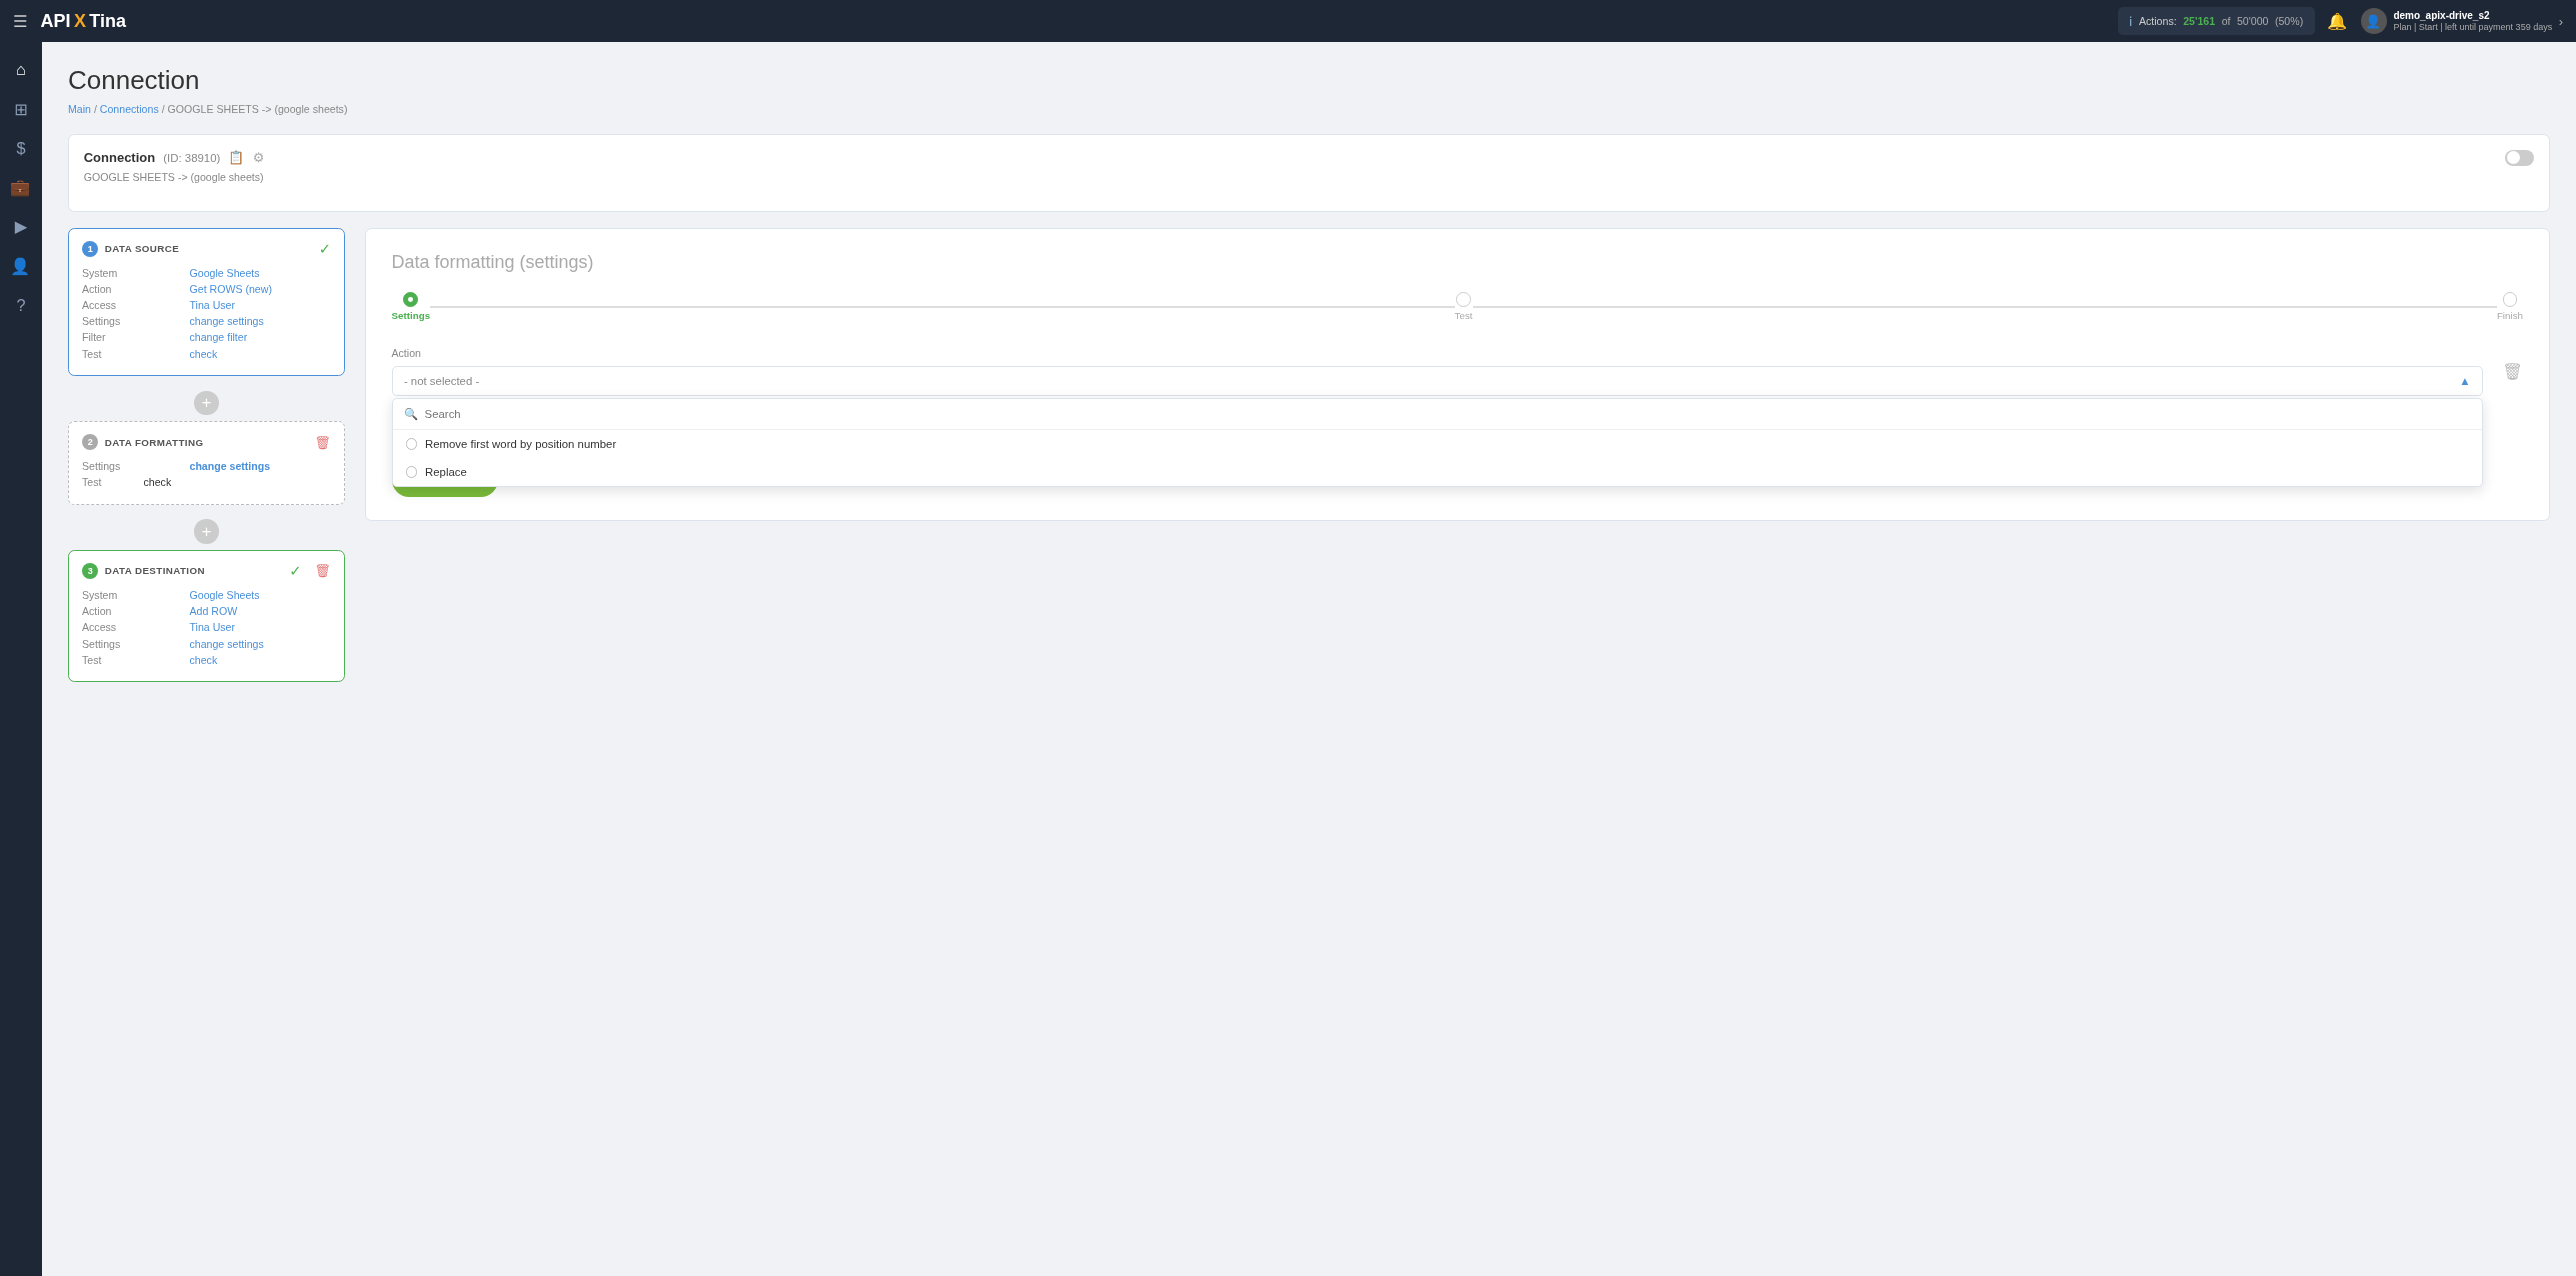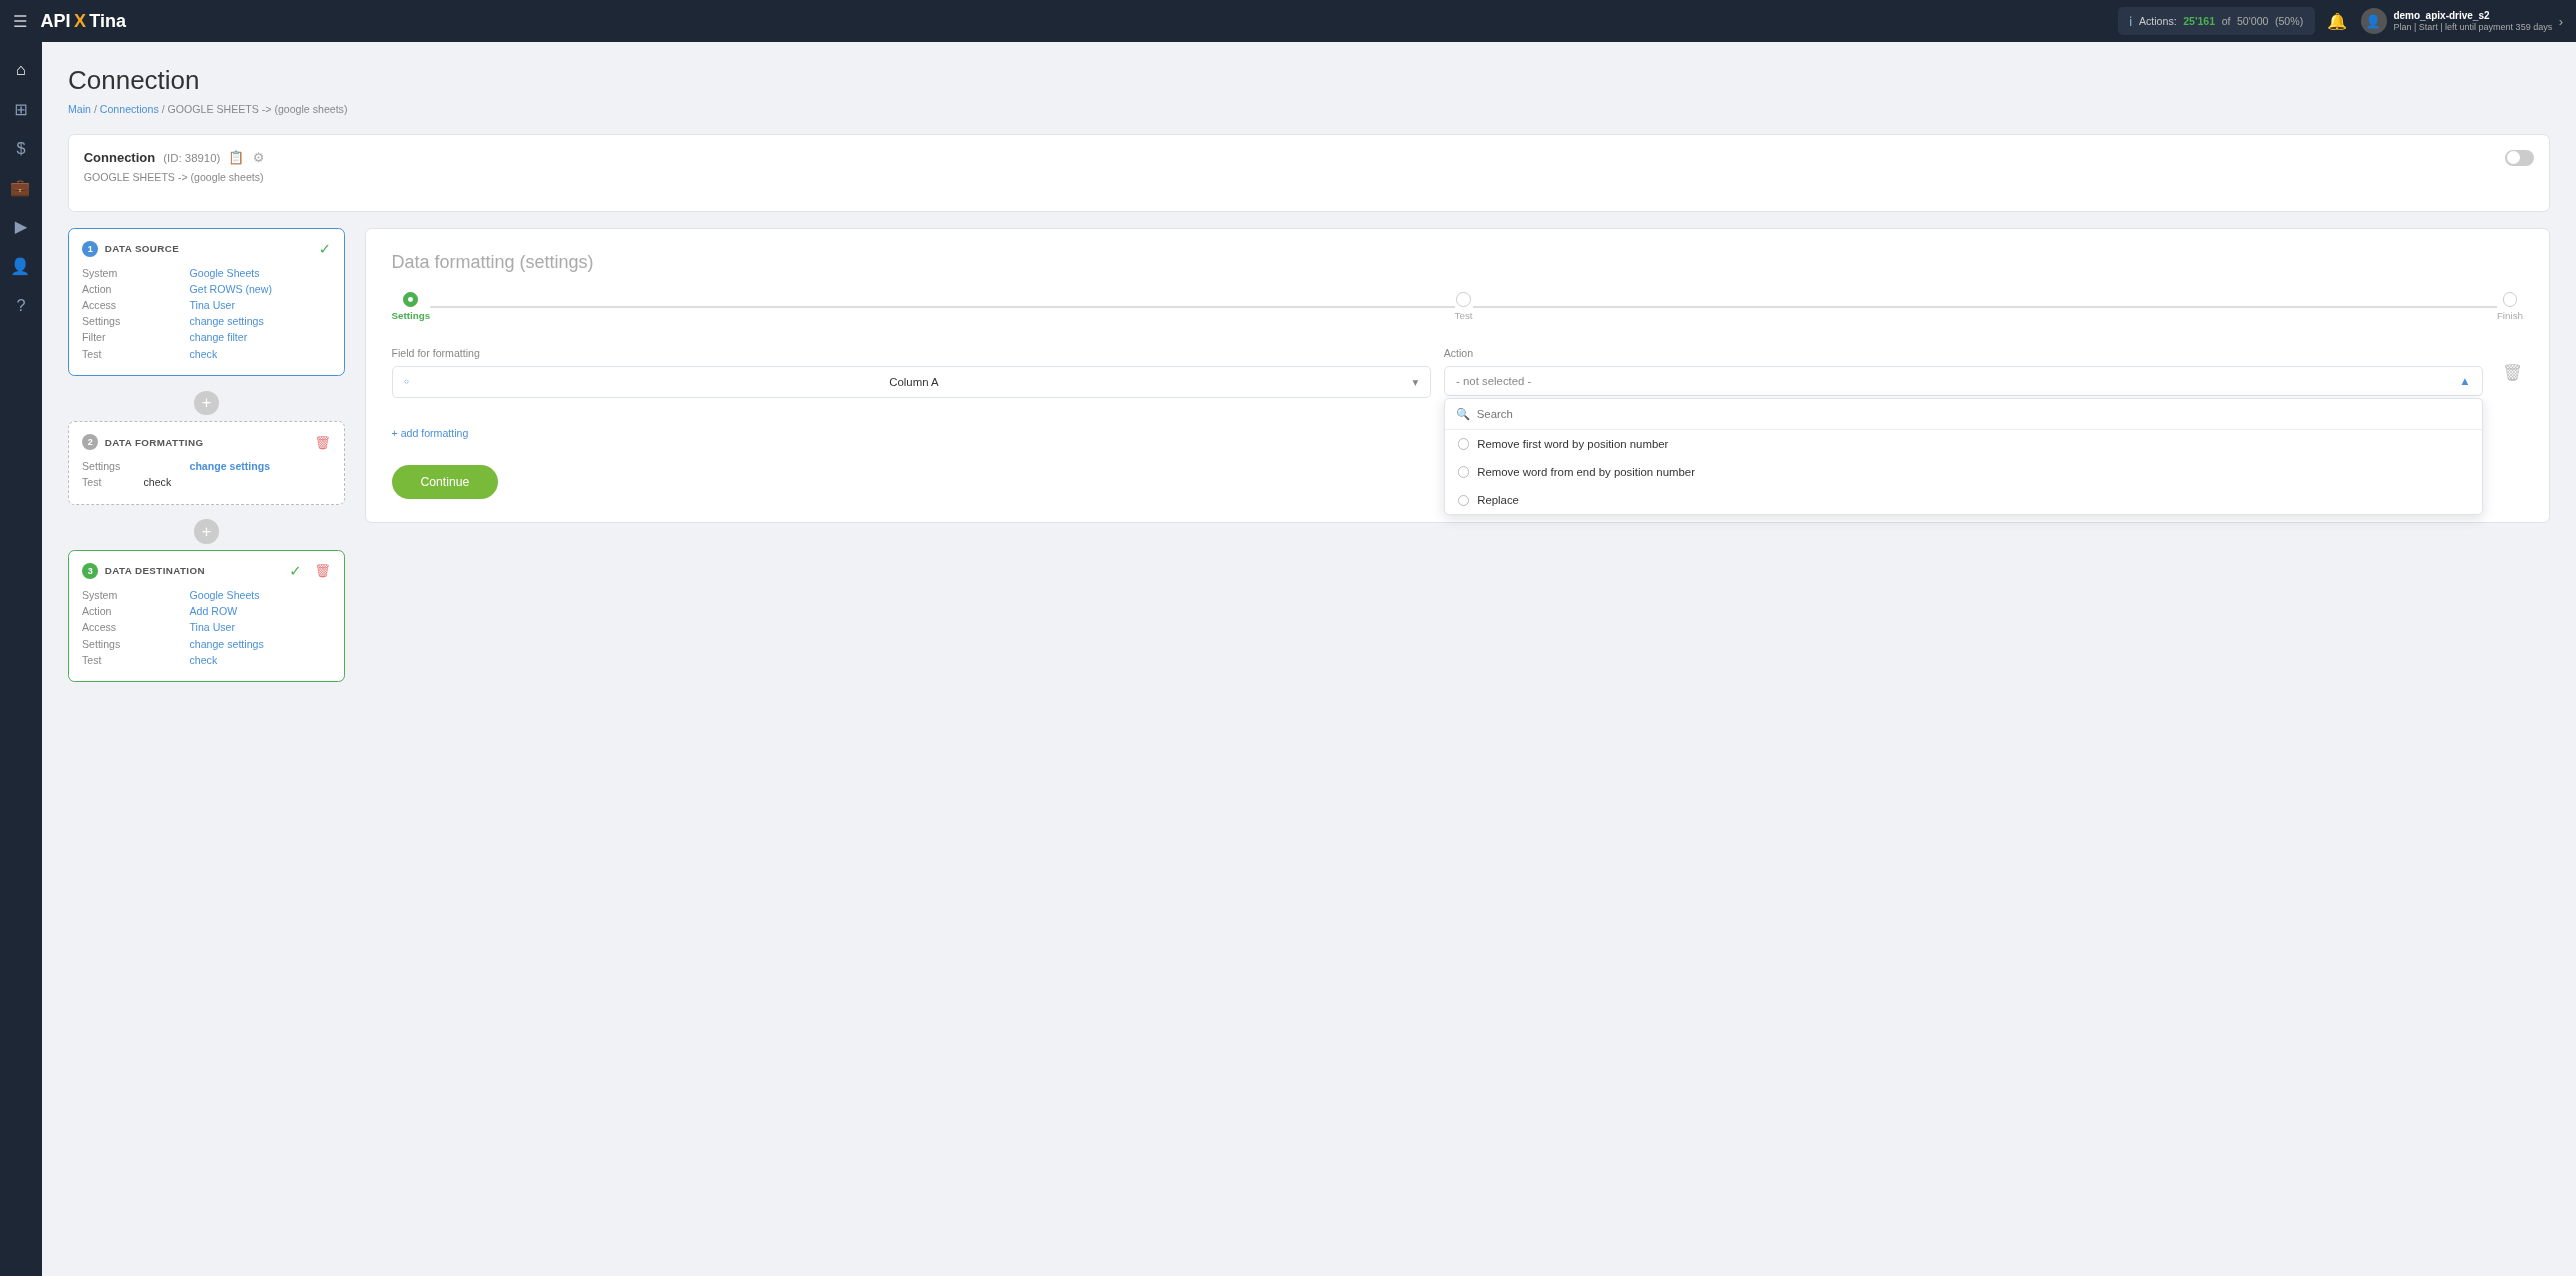--- a/index.html
+++ b/index.html
@@ -376,52 +376,40 @@
           </div>
           <div class="step-line"></div>
           <div class="step-item">
             <div class="step-circle"></div>
             <span class="step-label inactive">Finish</span>
           </div>
         </div>
 
         
         <div class="field-row">
-          <div class="field-group">
-            <div class="field-label">Field for formatting</div>
-            <div class="select-box">
-              <span class="select-icon">○</span>
-              <span>Column A</span>
-              <span class="chevron">▾</span>
-            </div>
-          </div>
 
           <div class="field-group dropdown-container">
             <div class="field-label">Action</div>
             <div class="action-select-box">
               <span>- not selected -</span>
               <span class="action-chevron">▲</span>
             </div>
 
             <div class="dropdown-menu">
               <div class="dropdown-search">
                 <span class="search-icon">🔍</span>
                 <input type="text" placeholder="Search" style="">
               </div>
               <div class="dropdown-scroll">
                 <div class="dropdown-item">
                   <div class="dropdown-radio"></div>
                   <span>Remove first word by position number</span>
                 </div>
                 <div class="dropdown-item">
                   <div class="dropdown-radio"></div>
-                  <span>Remove word from end by position number</span>
-                </div>
-                <div class="dropdown-item">
-                  <div class="dropdown-radio"></div>
                   <span>Replace</span>
                 </div>
 
               </div>
             </div>
           </div>
 
           <span class="delete-icon">🗑</span>
         </div>
 

